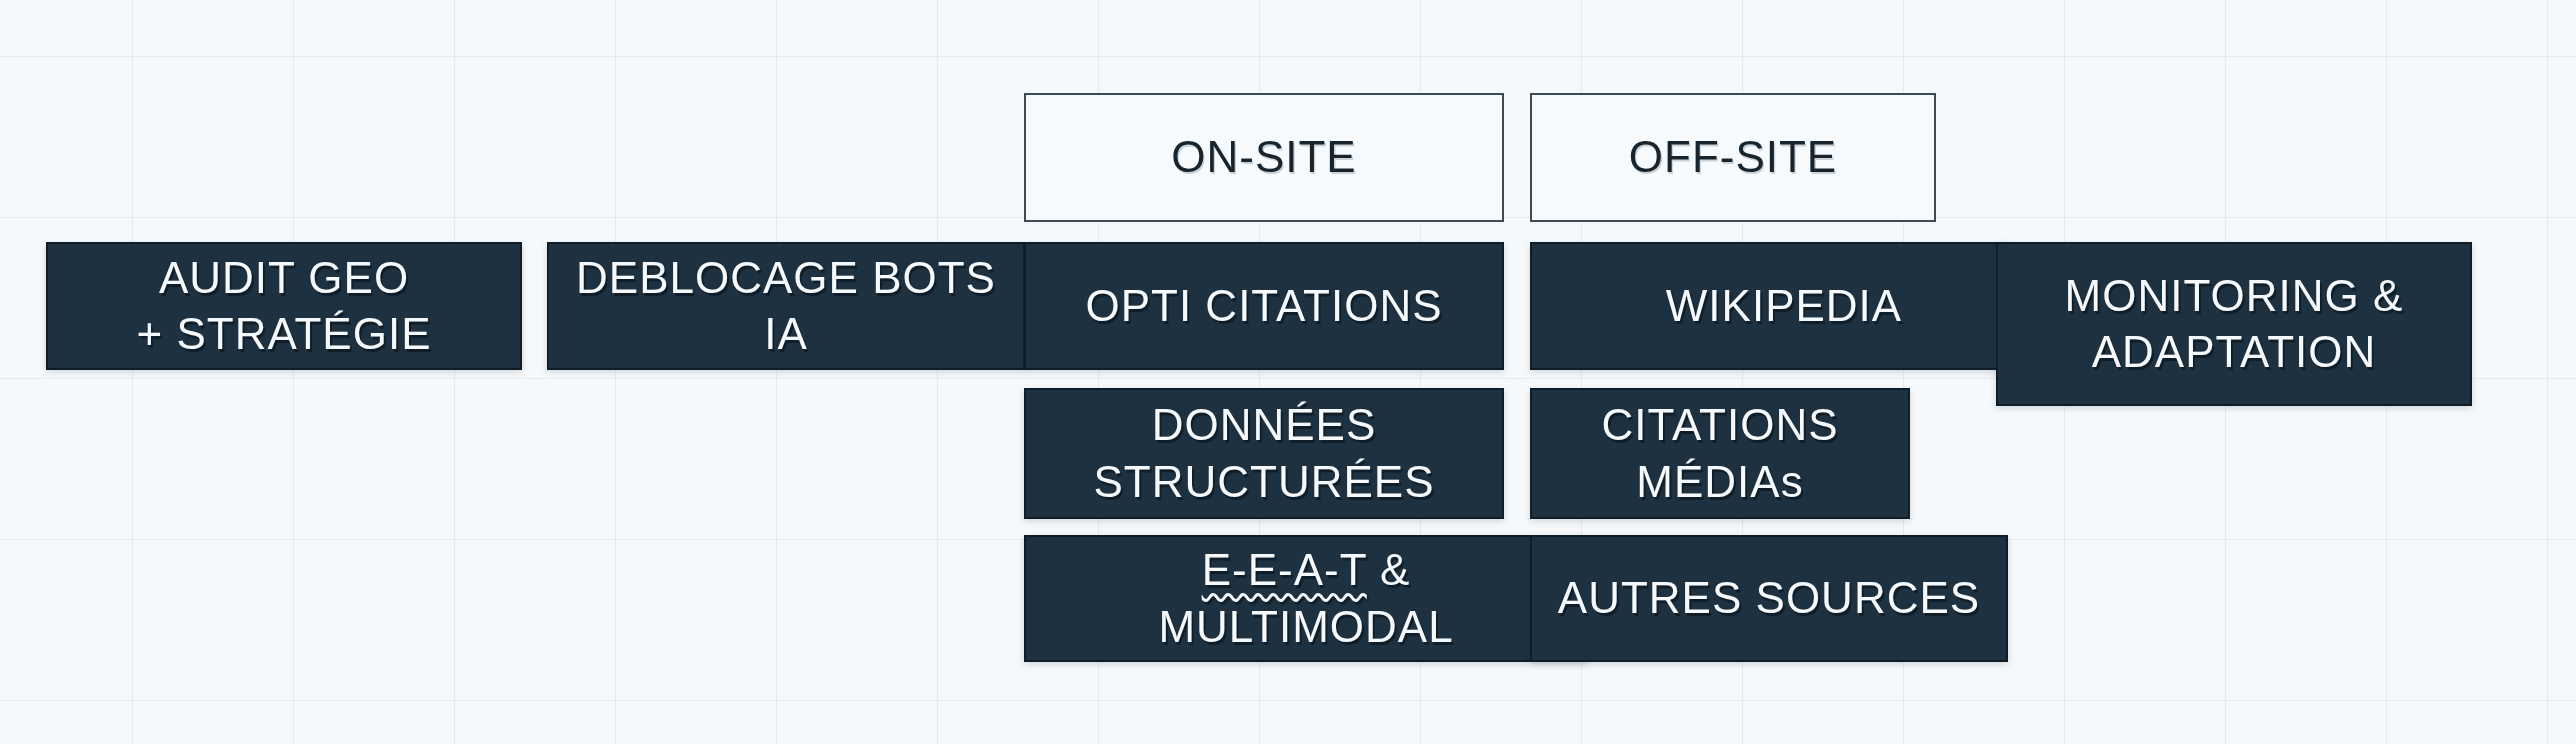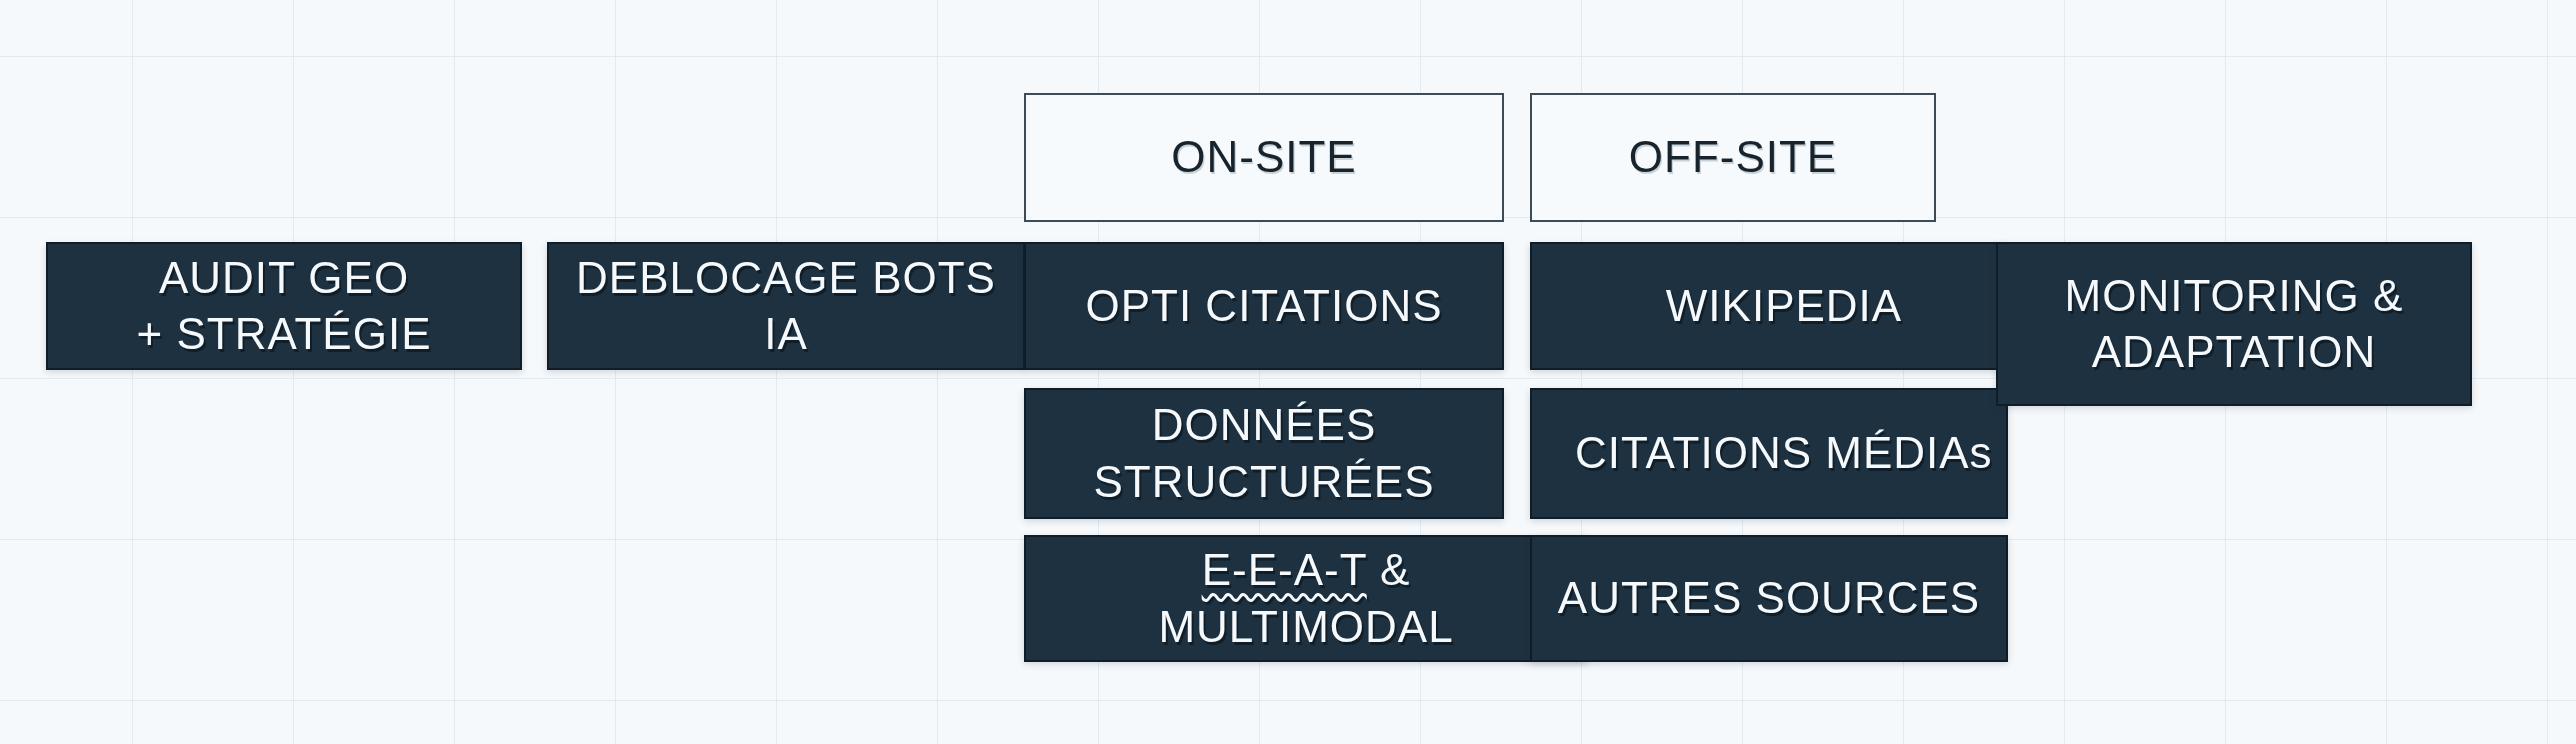--- a/index.html
+++ b/index.html
@@ -57,21 +57,21 @@
   }
   
   #box-audit      {left:46px;   top:242px; width:476px; height:128px;}
   #box-deblocage  {left:534px;  top:242px; width:478px; height:128px;margin-left:13px;}
   #box-onsite-hdr {left:1024px; top:93px; width:480px; height:129px;}
   #box-opti       {left:1024px; top:242px; width:480px; height:128px;}
   #box-donnees    {left:1024px; top:388px; width:480px; height:131px;}
   #box-eeat       {left:1024px; top:535px; width:564px; height:127px;}
   #box-offsite-hdr{left:1530px; top:93px; width:406px; height:129px;}
   #box-wikipedia  {left:1530px; top:242px; width:478px; height:128px;padding-left:30px;}
-  #box-citations  {left:1530px; top:388px; width:478px; height:131px;justify-content:flex-end;}
+  #box-citations  {left:1530px; top:388px; width:380px; height:131px;}
   #box-autres     {left:1530px; top:535px; width:478px; height:127px;}
   #box-monitoring {left:1996px; top:242px; width:476px; height:164px;}
 </style>
 </head>
 <body>
 
 <div class="canvas">
 
   <div class="node dark" id="box-audit">
     <div class="label">AUDIT GEO

